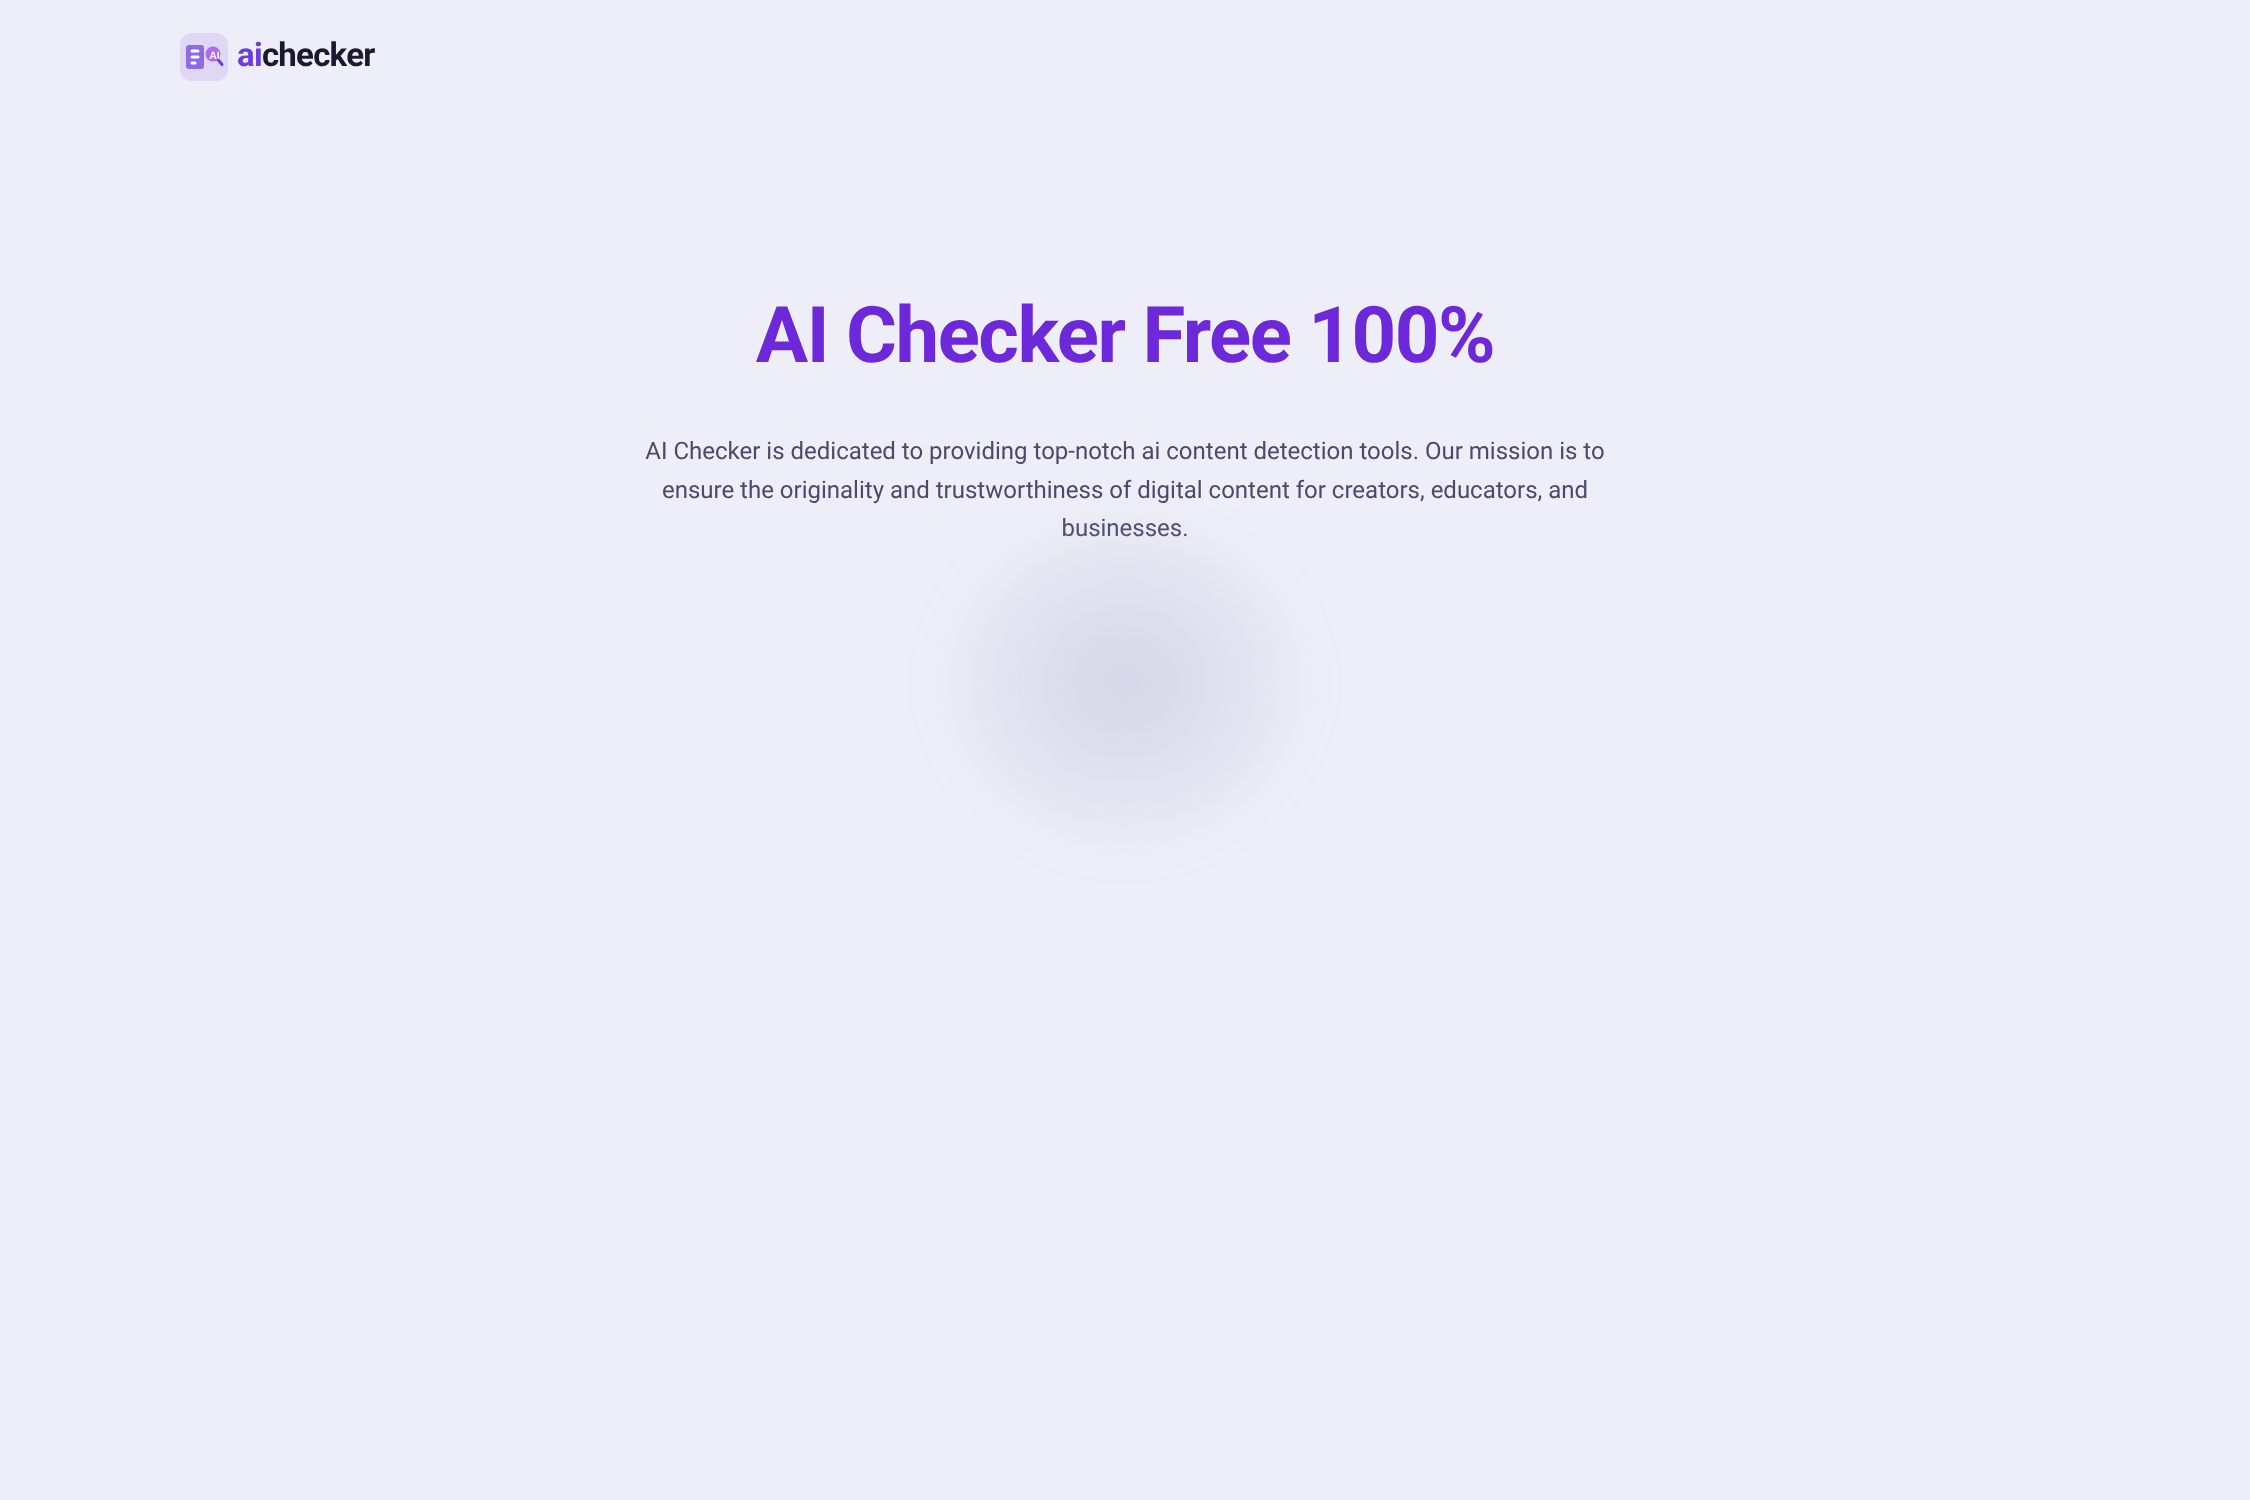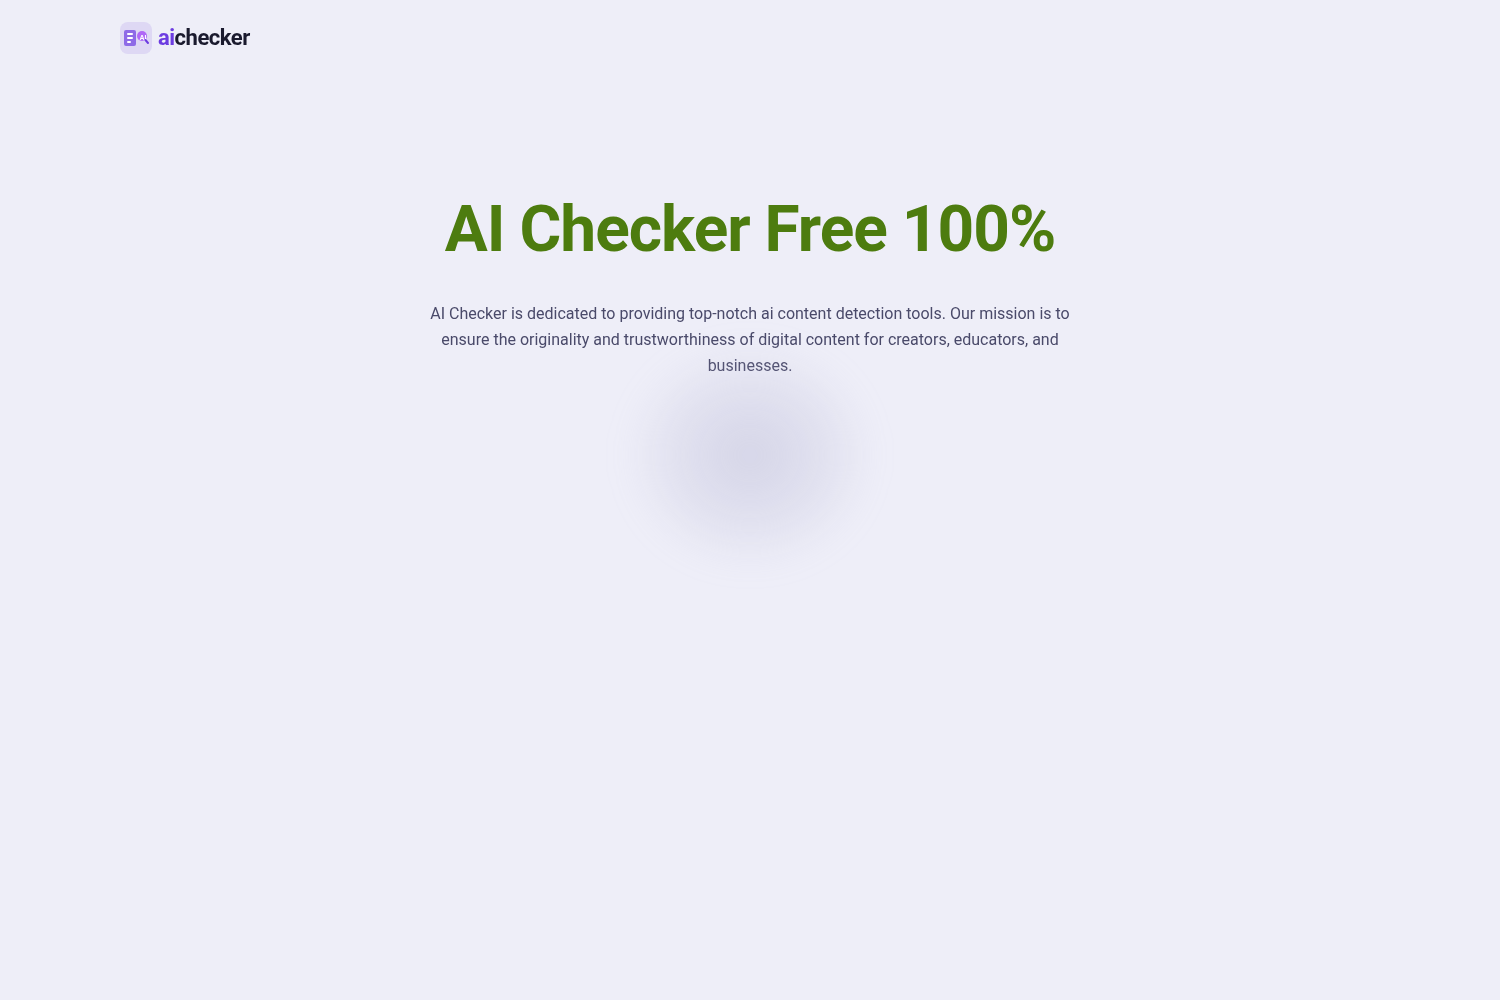--- a/index.html
+++ b/index.html
@@ -68,23 +68,23 @@
 
     main {
       display: flex;
       flex-direction: column;
       align-items: center;
       padding-top: 120px;
       position: relative;
     }
 
     .hero-title {
-      font-size: 64px;
+      font-size: 52px;
       font-weight: 700;
-      color: #4d7c0f;
+      color: #6d28d9;
       text-align: center;
       letter-spacing: -1px;
       line-height: 1.1;
       margin-bottom: 36px;
     }
 
     .hero-subtitle {
       font-size: 16px;
       color: #4a4a6a;
       text-align: center;

